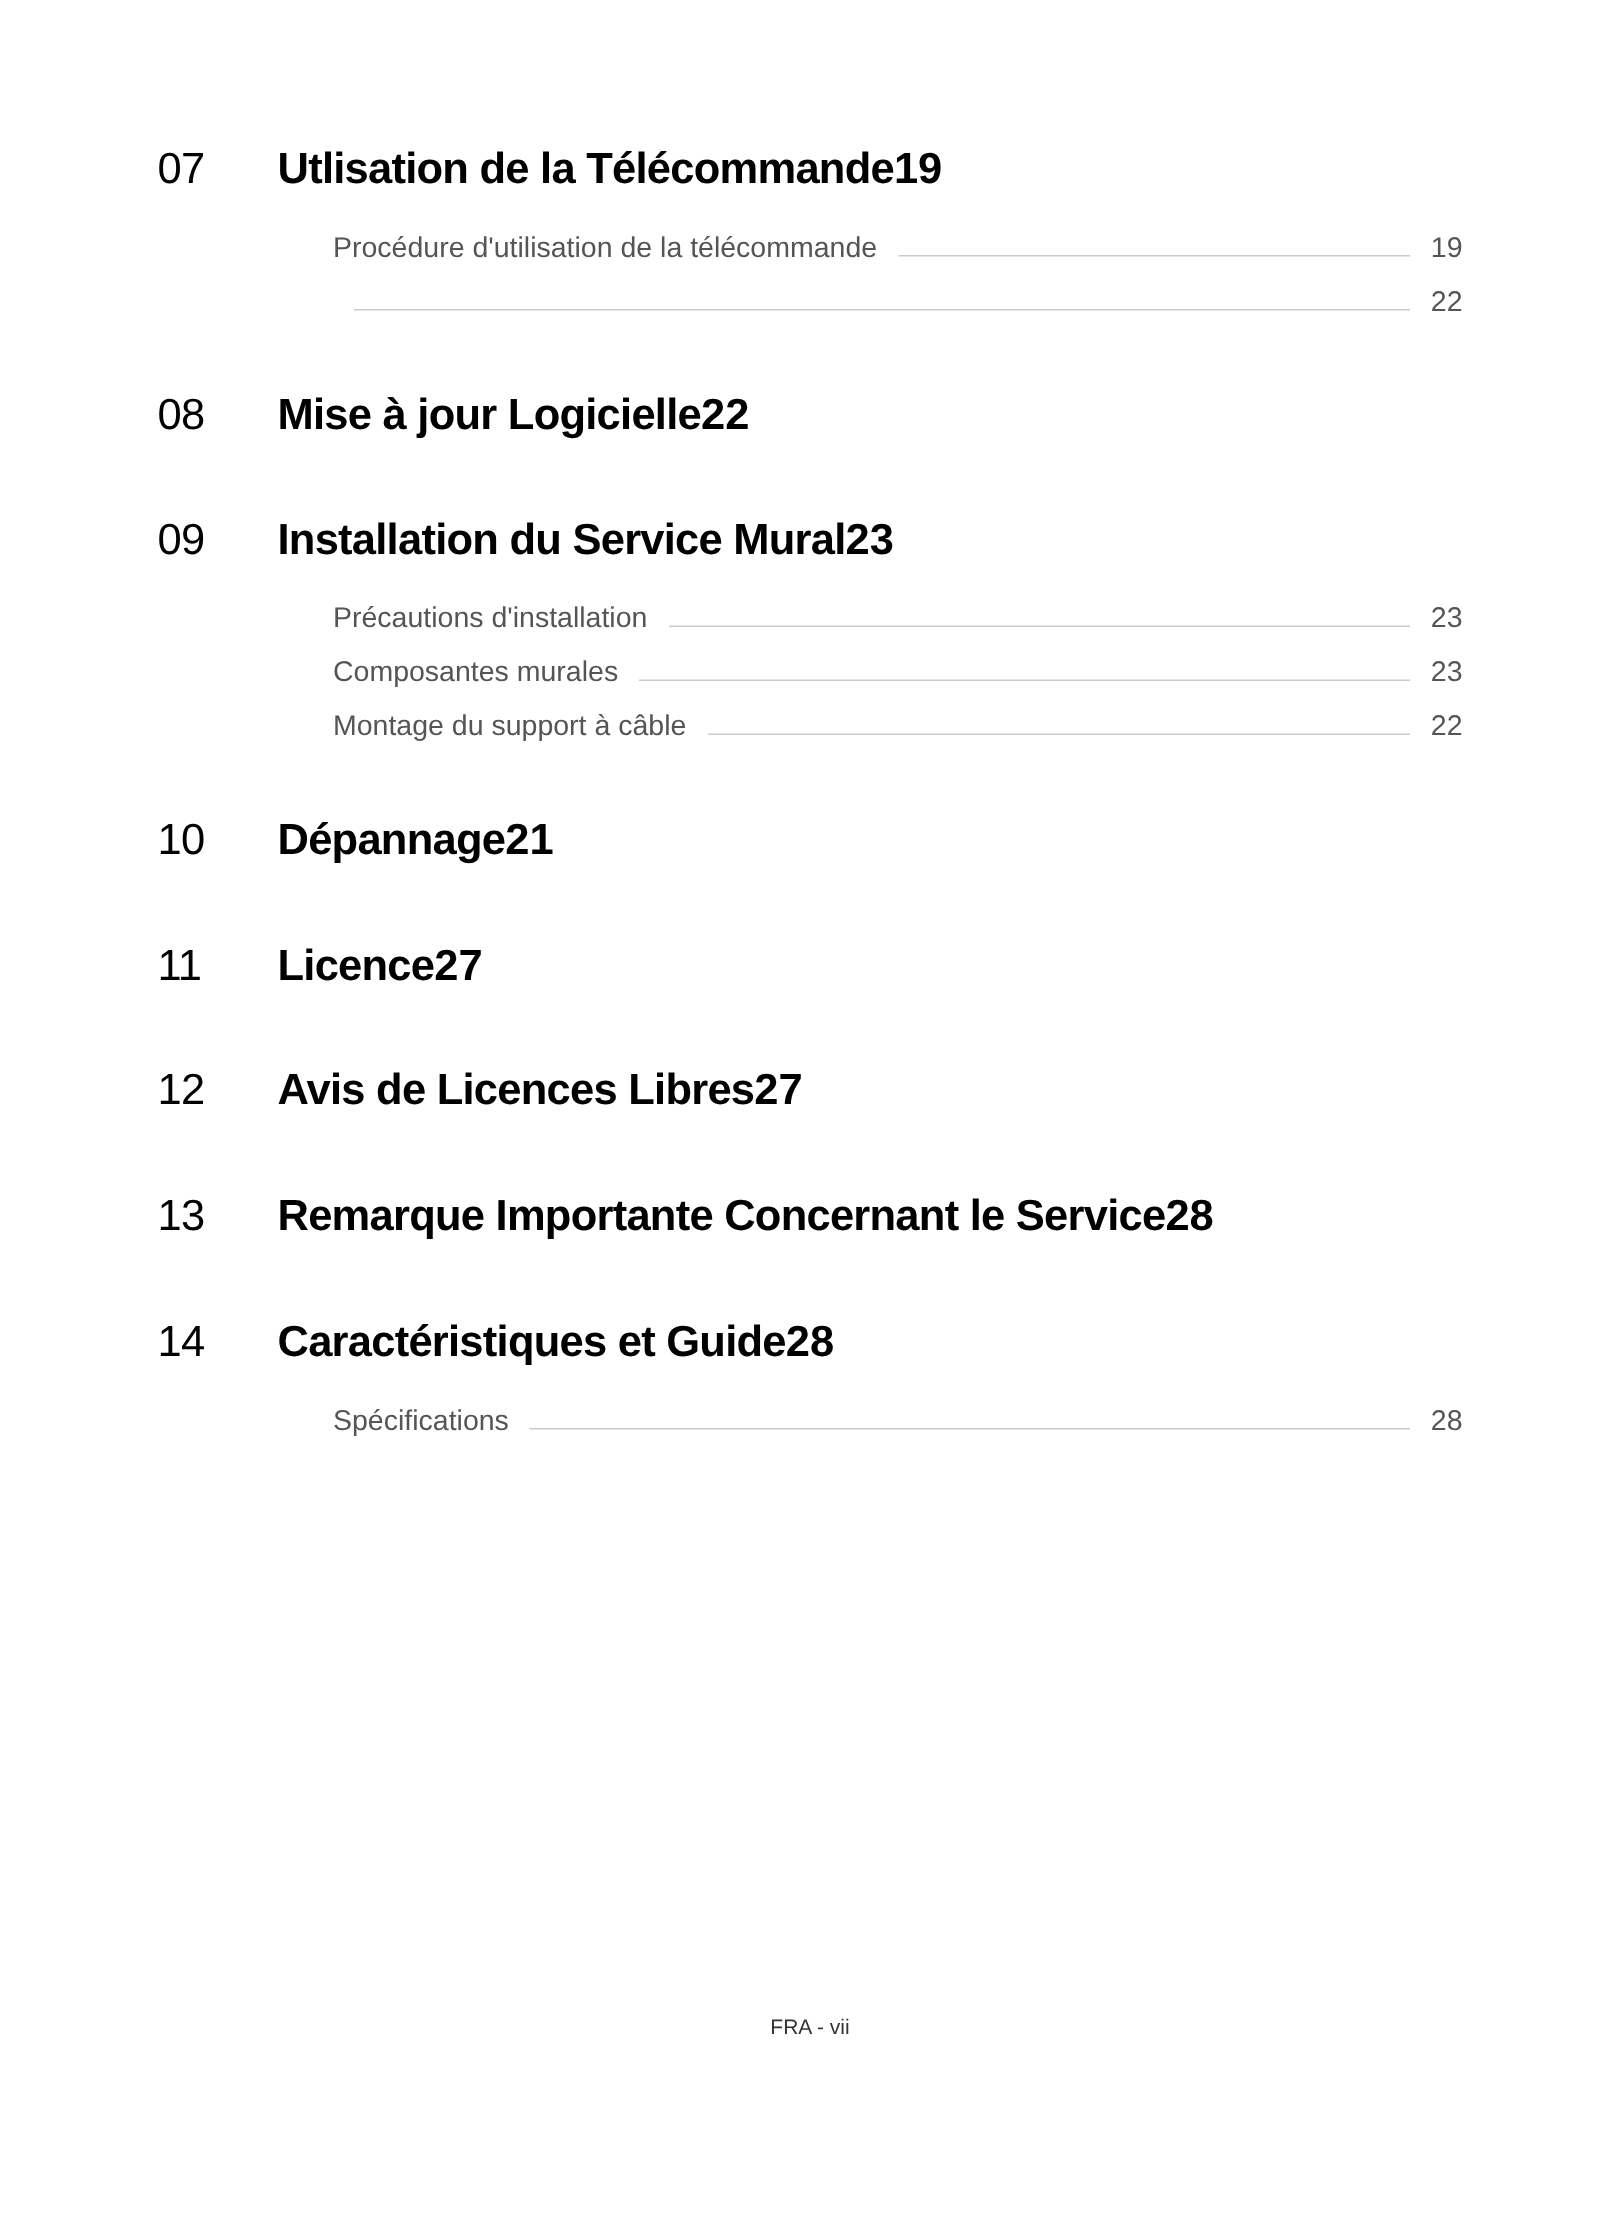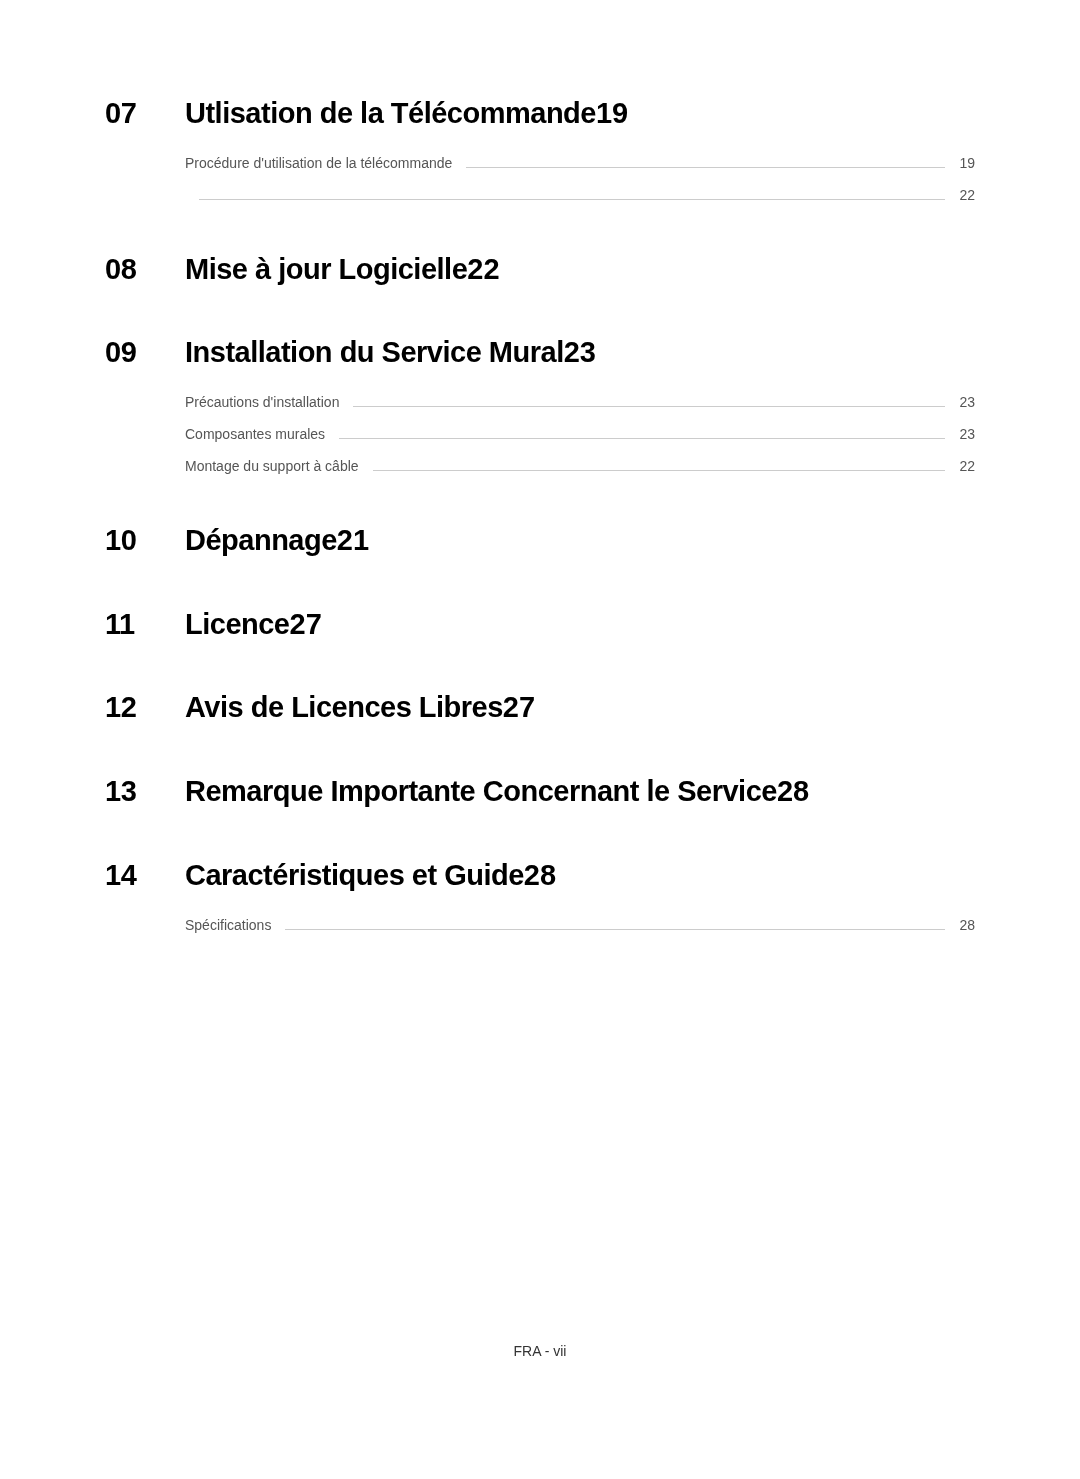--- a/index.html
+++ b/index.html
@@ -1,27 +1,27 @@
 <!DOCTYPE html>
 <html><head>
 <meta charset="utf-8">
 <style>
   * { margin: 0; padding: 0; box-sizing: border-box; }
   html, body { width: 1080px; height: 1479px; background: #fff; font-family: "Segoe UI", Arial, sans-serif; color: #000; }
   .page { width: 1080px; height: 1479px; position: relative; padding: 95px 105px 0 105px; }
   .toc { width: 100%; }
   .section-row { display: flex; align-items: flex-start; margin-top: 46px; }
   .section-row.first { margin-top: 0; }
-  .section-num { width: 80px; flex-shrink: 0; font-weight: 700; font-size: 29px; line-height: 1.3; letter-spacing: -0.5px; }
+  .section-num { width: 80px; flex-shrink: 0; font-weight: 400; font-size: 29px; line-height: 1.3; letter-spacing: -0.5px; }
   .section-body { flex: 1; }
   .section-head { display: flex; align-items: baseline; }
   .section-title { font-weight: 700; font-size: 29px; line-height: 1.3; letter-spacing: -0.5px; }
   .section-page { font-weight: 700; font-size: 29px; }
   .sub-list { margin-top: 22px; }
-  .sub-row { display: flex; align-items: baseline; margin-bottom: 14px; font-size: 14px; color: #555; }
+  .sub-row { display: flex; align-items: baseline; margin-bottom: 14px; font-size: 19px; color: #555; margin-left: 37px; }
   .sub-row:last-child { margin-bottom: 0; }
   .sub-title { flex-shrink: 0; white-space: nowrap; }
   .sub-leader { flex: 1; border-bottom: 1px solid #ccc; margin: 0 14px 5px 14px; min-width: 40px; }
   .sub-page { flex-shrink: 0; color: #555; }
   .footer { position: absolute; bottom: 120px; left: 0; width: 100%; text-align: center; font-size: 14px; color: #333; }
 </style>
 </head>
 <body>
 
 <div class="page">

